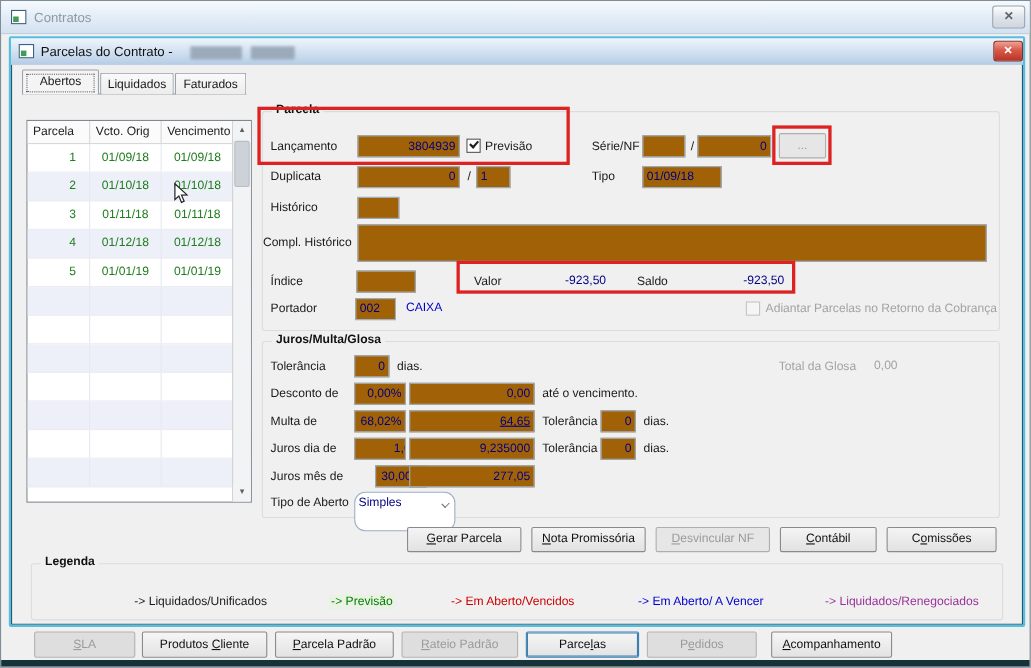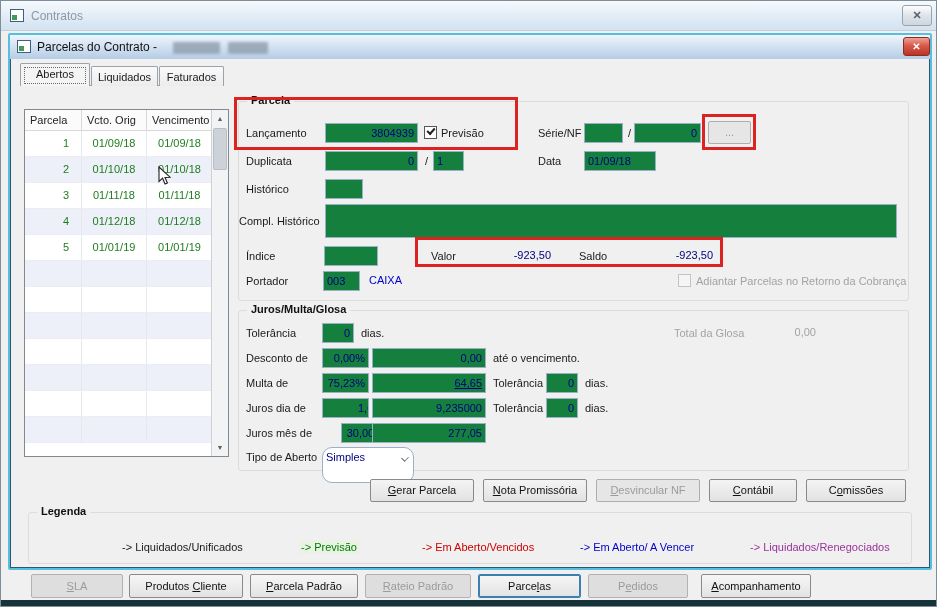--- a/index.html
+++ b/index.html
@@ -55,21 +55,21 @@
   .scroll-thumb { position:absolute; left:1px; top:18px; width:14px; height:42px;
     background:#cdd2d8; border:1px solid #b8bec5; border-radius:2px; }
 
   
   .groupbox { border:1px solid #dcdcdc; border-radius:3px; }
   .grouptitle { position:absolute; top:-8px; left:8px; background:#f0f0f0; padding:0 4px;
     font-weight:bold; color:#111; }
 
   
   .label { color:#1a1a1a; line-height:20px; }
-  .field { background:#15803d; border:1px solid #9ab0c6; color:#000080; line-height:18px;
+  .field { background:#a16207; border:1px solid #9ab0c6; color:#000080; line-height:18px;
     padding:0 3px; overflow:hidden; }
   .field.right { text-align:right; }
   .gray-text { color:#a3a3a3; }
   .checkbox { width:13px; height:13px; background:#fff; border:1px solid #555; position:absolute; }
   .checkbox.checked::after { content:""; position:absolute; left:2px; top:1px; width:6px; height:3px;
     border-left:2px solid #222; border-bottom:2px solid #222; transform:rotate(-48deg); }
   .checkbox.disabled { border-color:#c3c3c3; background:#f5f5f5; }
   .combo { background:#fff; border:1px solid #9ab0c6; color:#000080; line-height:18px; padding:0 3px; }
   .combo-arrow { position:absolute; right:5px; top:7px; width:6px; height:6px;
     border-left:1px solid #666; border-bottom:1px solid #666; transform:rotate(-45deg) scale(1,.8); }
@@ -211,59 +211,59 @@
   <div class="abs label" style="left:537px; top:122px;">Série/NF</div>
   <div class="abs field" style="left:583px; top:122px; width:39px; height:20px;"></div>
   <div class="abs label" style="left:627px; top:122px;">/</div>
   <div class="abs field right" style="left:633px; top:122px; width:67px; height:20px;">0</div>
   <div class="abs btn disabled" style="left:707px; top:120px; width:43px; height:23px;">...</div>
 
   <div class="abs label" style="left:245px; top:150px;">Duplicata</div>
   <div class="abs field right" style="left:324px; top:150px; width:93px; height:20px;">0</div>
   <div class="abs label" style="left:424px; top:150px;">/</div>
   <div class="abs field" style="left:432px; top:150px; width:31px; height:20px;">1</div>
-  <div class="abs label" style="left:537px; top:150px;">Data</div>
+  <div class="abs label" style="left:537px; top:150px;">Tipo</div>
   <div class="abs field" style="left:583px; top:150px; width:72px; height:20px;">01/09/18</div>
 
   <div class="abs label" style="left:245px; top:178px;">Histórico</div>
   <div class="abs field" style="left:324px; top:178px; width:38px; height:20px;"></div>
 
   <div class="abs label" style="left:238px; top:210px;">Compl. Histórico</div>
   <div class="abs field" style="left:324px; top:203px; width:572px; height:34px;"></div>
 
   <div class="abs label" style="left:245px; top:245px;">Índice</div>
   <div class="abs field" style="left:323px; top:245px; width:54px; height:20px;"></div>
   <div class="abs label" style="left:430px; top:245px;">Valor</div>
   <div class="abs" style="left: 470px; top: 248px; width: 80px; text-align: right; color: rgb(0, 0, 128);">-923,50</div>
   <div class="abs label" style="left:578px; top:245px;">Saldo</div>
   <div class="abs" style="left: 632px; top: 248px; width: 80px; text-align: right; color: rgb(0, 0, 128);">-923,50</div>
 
   <div class="abs label" style="left:245px; top:270px;">Portador</div>
-  <div class="abs field" style="left:322px; top:270px; width:37px; height:20px;">003</div>
+  <div class="abs field" style="left:322px; top:270px; width:37px; height:20px;">002</div>
   <div class="abs" style="left: 368px; top: 273px; color: rgb(0, 0, 204);">CAIXA</div>
   <div class="checkbox disabled" style="left:677px; top:273px;"></div>
   <div class="abs label gray-text" style="left:695px; top:270px;">Adiantar Parcelas no Retorno da Cobrança</div>
 
   <div class="abs groupbox" style="left:237px; top:309px; width:671px; height:161px;">
     <div class="grouptitle">Juros/Multa/Glosa</div>
   </div>
 
   <div class="abs label" style="left:245px; top:322px;">Tolerância</div>
   <div class="abs field right" style="left:321px; top:322px; width:32px; height:20px;">0</div>
   <div class="abs label" style="left:360px; top:322px;">dias.</div>
-  <div class="abs label gray-text" style="left:673px; top:322px;text-align:right;">Total da Glosa</div>
+  <div class="abs label gray-text" style="left:707px; top:322px;text-align:right;">Total da Glosa</div>
   <div class="abs gray-text" style="left:755px; top:325px; width:60px; text-align:right;">0,00</div>
 
   <div class="abs label" style="left:245px; top:347px;">Desconto de</div>
   <div class="abs field right" style="left:321px; top:347px; width:47px; height:20px;">0,00%</div>
   <div class="abs field right" style="left:371px; top:347px; width:114px; height:20px;">0,00</div>
   <div class="abs label" style="left:492px; top:347px;">até o vencimento.</div>
 
   <div class="abs label" style="left:245px; top:372px;">Multa de</div>
-  <div class="abs field right" style="left:321px; top:372px; width:47px; height:20px;">75,23%</div>
+  <div class="abs field right" style="left:321px; top:372px; width:47px; height:20px;">68,02%</div>
   <div class="abs field right" style="left:371px; top:372px; width:114px; height:20px;text-decoration:underline;">64,65</div>
   <div class="abs label" style="left:492px; top:372px;">Tolerância</div>
   <div class="abs field right" style="left:545px; top:372px; width:32px; height:20px;">0</div>
   <div class="abs label" style="left:584px; top:372px;">dias.</div>
 
   <div class="abs label" style="left:245px; top:397px;">Juros dia de</div>
   <div class="abs field right" style="left:321px; top:397px; width:47px; height:20px;padding-left:35px;">1,00%</div>
   <div class="abs field right" style="left:371px; top:397px; width:114px; height:20px;">9,235000</div>
   <div class="abs label" style="left:492px; top:397px;">Tolerância</div>
   <div class="abs field right" style="left:545px; top:397px; width:32px; height:20px;">0</div>
@@ -292,21 +292,21 @@
     <span></span><span class="accel">C</span><span>ontábil</span>
   </div>
   <div class="abs btn" style="left:805px; top:478px; width:100px; height:23px;">
     <span>C</span><span class="accel">o</span><span>missões</span>
   </div>
 
   <div class="abs groupbox" style="left:27px; top:511px; width:884px; height:52px;">
     <div class="grouptitle">Legenda</div>
     <div class="legend-item" style="left: 93px; color: rgb(26, 26, 26);">-&gt; Liquidados/Unificados</div>
     <div class="legend-item hl" style="left: 270px; color: rgb(0, 128, 0);">-&gt; Previsão</div>
-    <div class="legend-item" style="left: 393px; color: rgb(204, 0, 0);">-&gt; Em Aberto/Vencidos</div>
+    <div class="legend-item" style="left: 381px; color: rgb(204, 0, 0);">-&gt; Em Aberto/Vencidos</div>
     <div class="legend-item" style="left: 551px; color: rgb(0, 0, 204);">-&gt; Em Aberto/ A Vencer</div>
     <div class="legend-item" style="left: 721px; color: rgb(153, 51, 153);">-&gt; Liquidados/Renegociados</div>
   </div>
 
   <div class="abs bbtn disabled" style="left:30px; top:573px; width:92px; height:24px;">
     <span></span><span class="accel">S</span><span>LA</span>
   </div>
   <div class="abs bbtn" style="left:249px; top:573px; width:108px; height:24px;">
     <span></span><span class="accel">P</span><span>arcela Padrão</span>
   </div>

